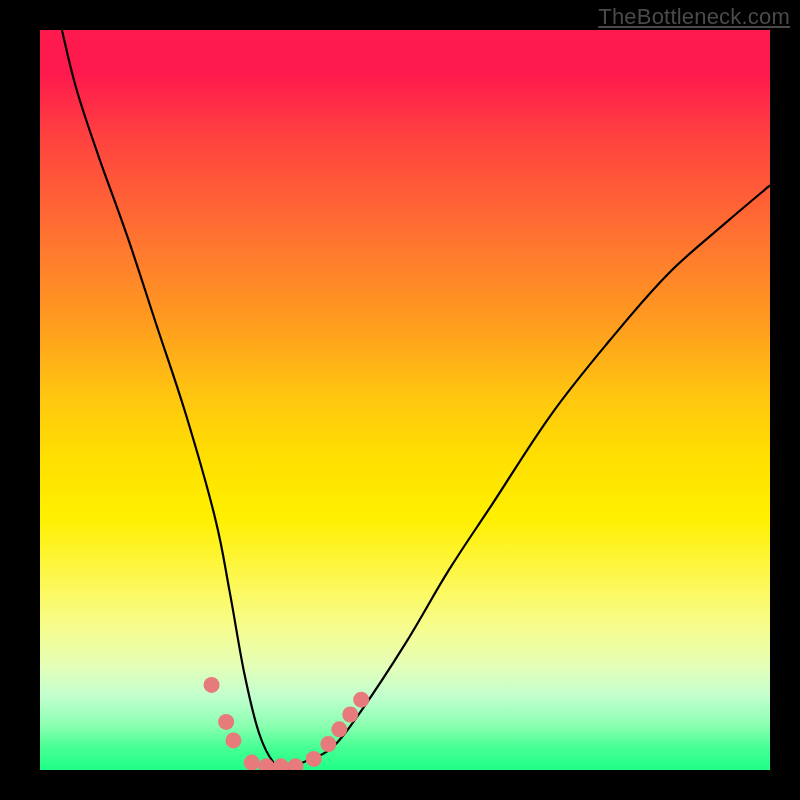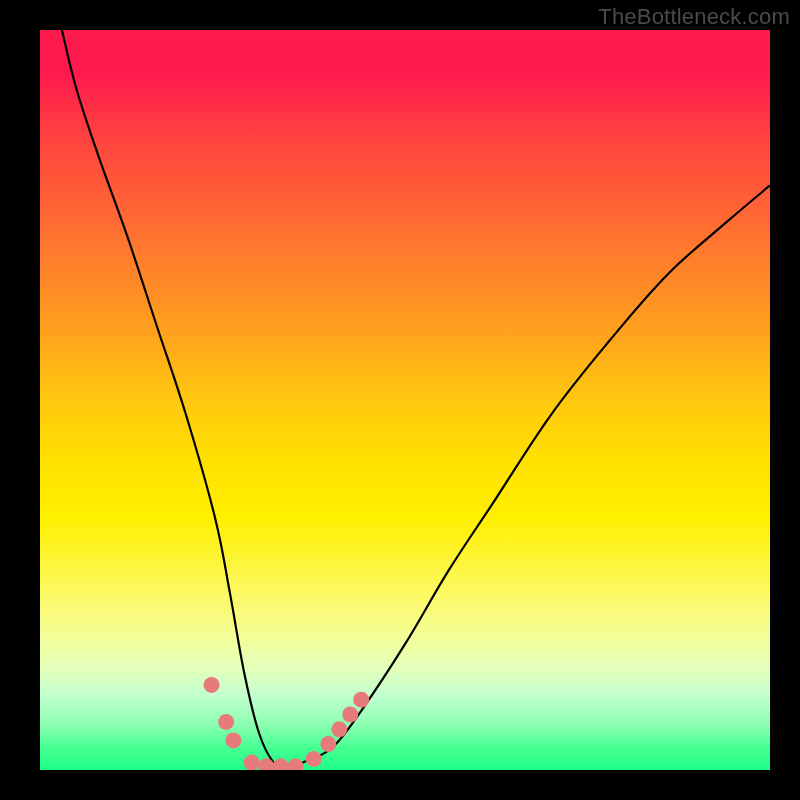--- a/index.html
+++ b/index.html
@@ -60,20 +60,21 @@
     height: 100%;
   }
   .watermark {
     position: absolute;
     top: 4px;
     right: 10px;
     color: #4a4a4a;
     font-size: 22px;
     letter-spacing: 0.2px;
     user-select: none;
+    text-decoration: underline;
   }
 </style>
 </head>
 <body>
 
 <div class="frame">
 
   <div class="watermark">TheBottleneck.com</div>
 
   <div class="plot">

